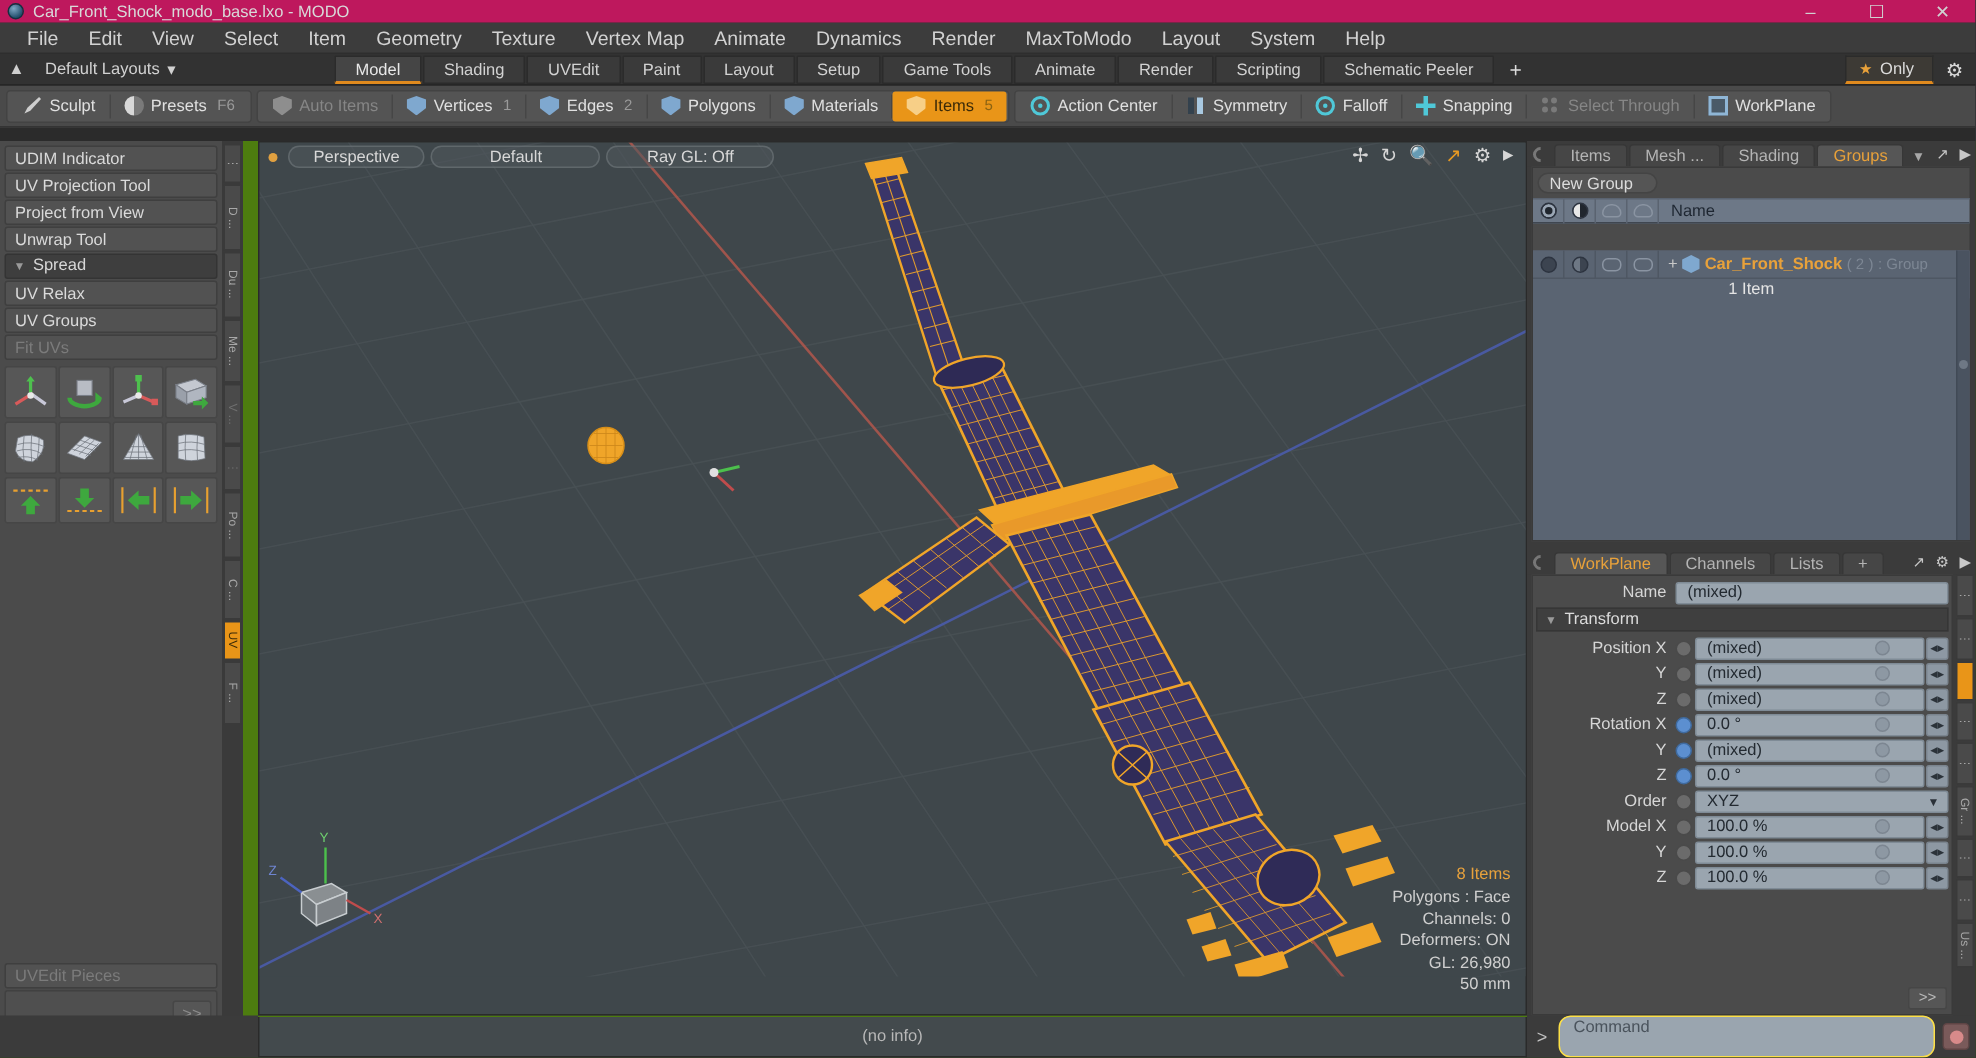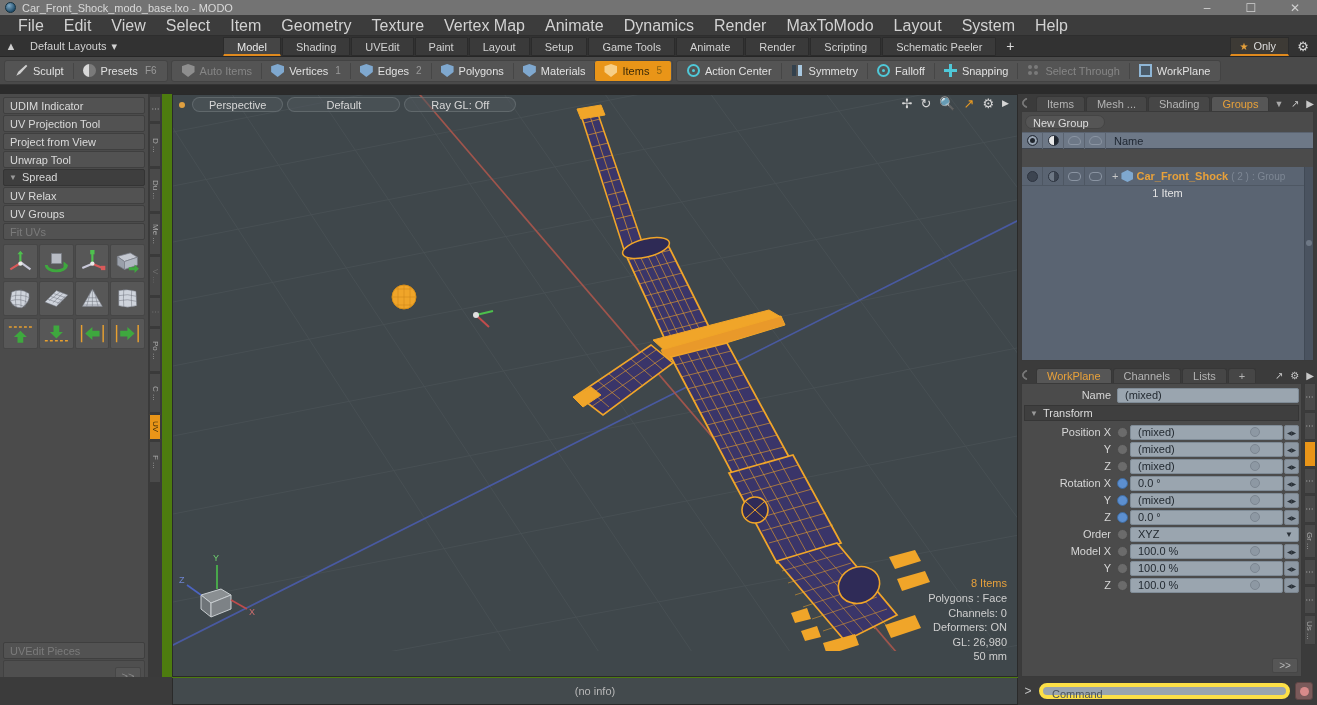--- a/index.html
+++ b/index.html
@@ -8,42 +8,42 @@
     width:1317px; height:705px;
     font-family:"Liberation Sans", sans-serif;
     font-size:11px;
     color:#c8c8c8;
     overflow:hidden;
     position:relative;
   }
 
   
   .titlebar {
-    height:15px; background:#737373; display:flex; align-items:center;
+    height:15px; background:#be185d; display:flex; align-items:center;
     padding-left:5px; position:relative;
   }
   .titlebar .app-icon {
     width:11px; height:11px; border-radius:50%;
     background:radial-gradient(circle at 35% 30%, #7ea8c4, #24506e 70%);
     border:1px solid #14303f; margin-right:6px; flex:0 0 auto;
   }
   .titlebar .title { font-size:11px; color:#d9d9d9; white-space:nowrap; }
   .win-buttons { position:absolute; right:0; top:0; height:15px; display:flex; }
   .win-buttons div {
     width:44px; height:15px; display:flex; align-items:center; justify-content:center;
     color:#d0d0d0; font-size:12px; line-height:1;
   }
 
   
   .menubar {
     height:21px; background:#3c3c3c; display:flex; align-items:center;
     padding-left:8px; border-bottom:1px solid #2e2e2e;
   }
   .menubar .mi {
-    padding:0 10px; height:21px; line-height:21px; font-size:16px; color:#d2d2d2;
+    padding:0 10px; height:21px; line-height:21px; font-size:13px; color:#d2d2d2;
     white-space:nowrap; cursor:default;
   }
 
   
   .layoutbar {
     height:21px; background:#323232; display:flex; align-items:center;
     position:relative; border-bottom:1px solid #262626;
   }
   .layoutbar .homeicon {
     width:22px; display:flex; align-items:center; justify-content:center;
@@ -326,21 +326,21 @@
     display:flex; flex-direction:column; align-items:center;
   }
 
   
   .cmdbar {
     position:absolute; left:0; right:0; bottom:0; height:28px; background:#3b3b3b;
     display:flex; align-items:center; padding:0 4px; gap:5px;
   }
   .cmdbar .gt { color:#c2c2c2; font-size:12px; width:12px; text-align:center; }
   .cmdfield {
-    flex:1; height:16px; background:#9aa5af; border:4px solid #fde047; border-radius:8px;
+    flex:1; height:28px; background:#9aa5af; border:1px solid #fde047; border-radius:8px;
     padding-left:9px; font-size:11px; color:#4a535c; line-height:15px;
   }
   .cmdrec {
     width:18px; height:18px; border-radius:3px; background:#7a5a5a; border:1px solid #5f4545;
     display:flex; align-items:center; justify-content:center;
   }
   .cmdrec i { width:9px; height:9px; border-radius:50%; background:#d88a8a; display:block; }
   .bottom-left-strip {
     position:absolute; left:0; bottom:0; width:172px; height:28px; background:#3b3b3b;
   }

